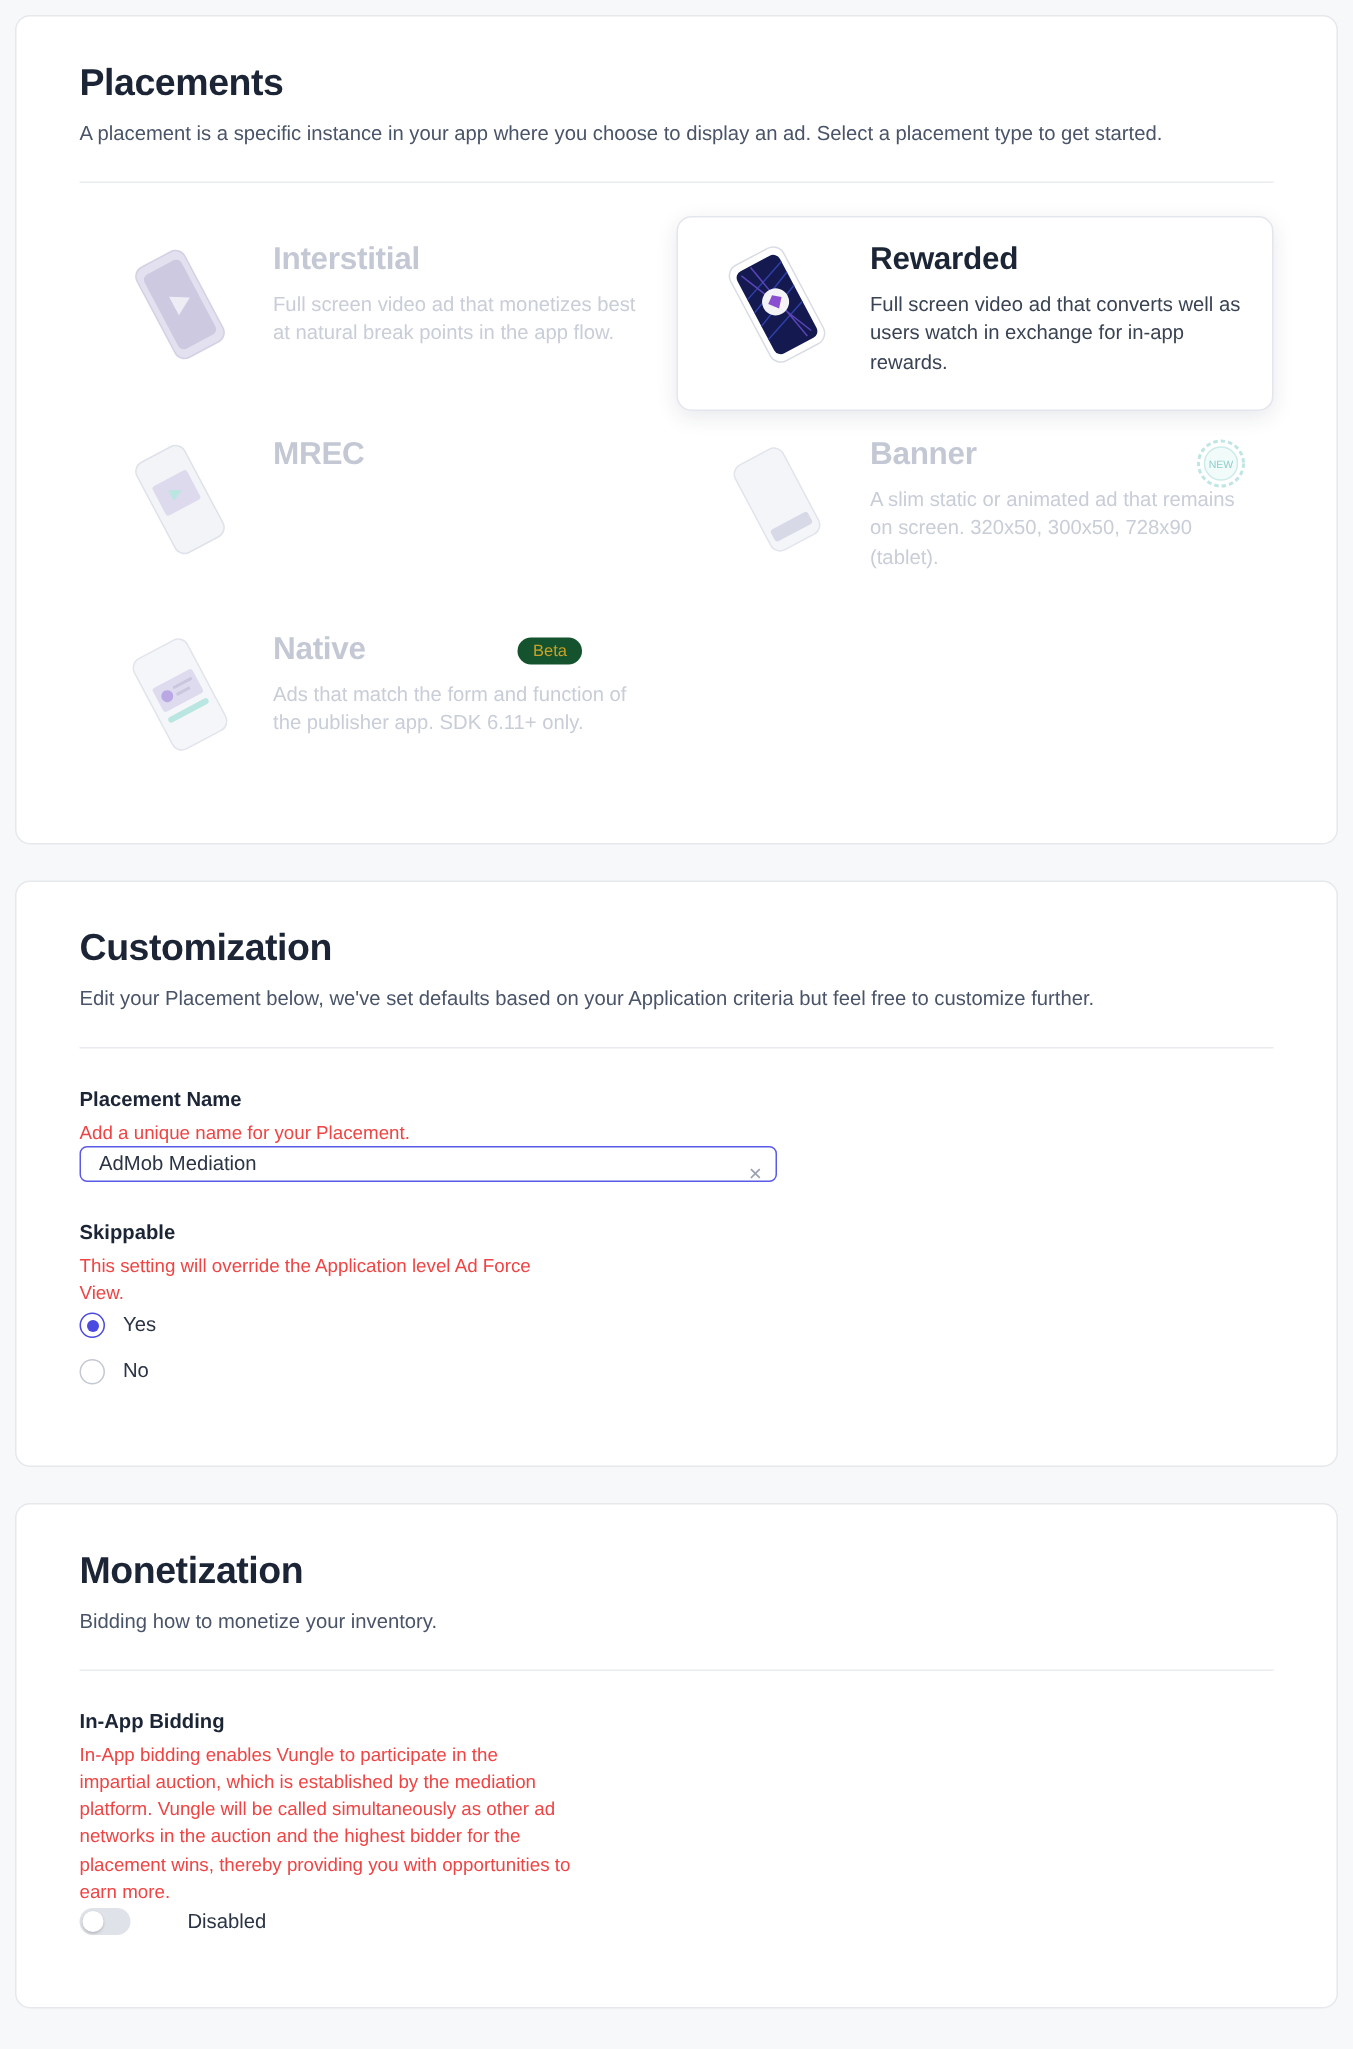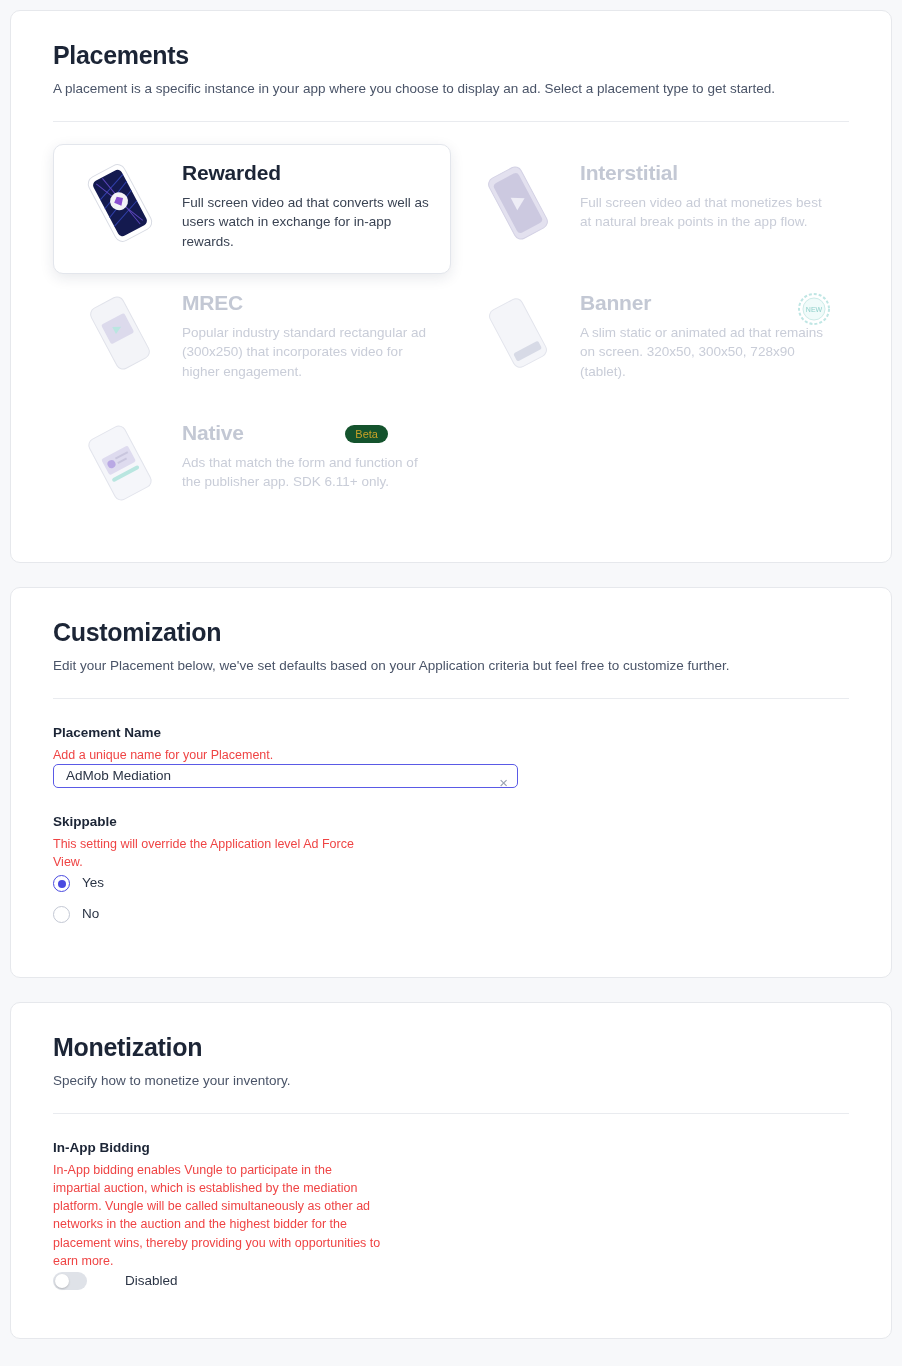--- a/index.html
+++ b/index.html
@@ -213,20 +213,36 @@
 <div class="page">
 
   <section class="card">
     <div class="card-inner">
       <h1 class="section-title">Placements</h1>
       <p class="section-sub">A placement is a specific instance in your app where you choose to display an ad. Select a placement type to get started.</p>
       <div class="divider"></div>
 
       <div class="placement-grid">
 
+        <div class="placement disabled">
+          <div class="thumb">
+            <svg width="96" height="84" viewBox="0 0 96 84">
+              <g transform="rotate(-28 48 42)">
+                <rect x="30" y="8" width="36" height="68" rx="7" fill="#e3e1ef" stroke="#d3d1e4" stroke-width="1"></rect>
+                <rect x="34" y="14" width="28" height="56" rx="4" fill="#ccc9e0"></rect>
+                <polygon points="44,34 56,41 44,48" fill="#eeedf6"></polygon>
+              </g>
+            </svg>
+          </div>
+          <div>
+            <div class="ptitle">Interstitial</div>
+            <div class="pdesc">Full screen video ad that monetizes best at natural break points in the app flow.</div>
+          </div>
+        </div>
+
         <div class="placement selected">
           <div class="thumb">
             <svg width="96" height="84" viewBox="0 0 96 84">
               <g transform="rotate(-28 48 42)">
                 <rect x="28" y="6" width="40" height="72" rx="8" fill="#ffffff" stroke="#d9dce4" stroke-width="1"></rect>
                 <rect x="32" y="11" width="32" height="62" rx="5" fill="#141a4f"></rect>
                 <path d="M32 30 L64 18 M32 40 L64 26 M32 50 L64 36 M32 60 L64 48" stroke="#2f3fa8" stroke-width="1" fill="none"></path>
                 <path d="M36 14 L60 68 M44 12 L56 70" stroke="#5a44b8" stroke-width="1" fill="none"></path>
                 <circle cx="48" cy="40" r="9" fill="#ffffff" opacity="0.95"></circle>
                 <path d="M43 39 l5 -4 l5 4 l-5 6 z" fill="#8a4fd0"></path>
@@ -236,45 +252,28 @@
           <div>
             <div class="ptitle">Rewarded</div>
             <div class="pdesc">Full screen video ad that converts well as users watch in exchange for in-app rewards.</div>
           </div>
         </div>
 
         <div class="placement disabled">
           <div class="thumb">
             <svg width="96" height="84" viewBox="0 0 96 84">
               <g transform="rotate(-28 48 42)">
-                <rect x="30" y="8" width="36" height="68" rx="7" fill="#e3e1ef" stroke="#d3d1e4" stroke-width="1"></rect>
-                <rect x="34" y="14" width="28" height="56" rx="4" fill="#ccc9e0"></rect>
-                <polygon points="44,34 56,41 44,48" fill="#eeedf6"></polygon>
-              </g>
-            </svg>
-          </div>
-          <div>
-            <div class="ptitle">Interstitial</div>
-            <div class="pdesc">Full screen video ad that monetizes best at natural break points in the app flow.</div>
-          </div>
-        </div>
-
-        <div class="placement disabled">
-          <div class="thumb">
-            <svg width="96" height="84" viewBox="0 0 96 84">
-              <g transform="rotate(-28 48 42)">
                 <rect x="30" y="8" width="36" height="68" rx="7" fill="#f3f4f8" stroke="#e0e2ea" stroke-width="1"></rect>
                 <rect x="35" y="26" width="26" height="22" rx="2" fill="#dcdaec"></rect>
                 <polygon points="44,33 52,37 44,41" fill="#b9e6e0"></polygon>
               </g>
             </svg>
           </div>
           <div>
             <div class="ptitle">MREC</div>
-            <div class="pdesc">Popular industry standard rectangular ad (300x250) that incorporates video for higher engagement.</div>
           </div>
         </div>
 
         <div class="placement disabled">
           <div class="thumb">
             <svg width="96" height="84" viewBox="0 0 96 84">
               <g transform="rotate(-28 48 42)">
                 <rect x="30" y="10" width="36" height="64" rx="7" fill="#f4f5f9" stroke="#e2e4ec" stroke-width="1"></rect>
                 <rect x="34" y="58" width="28" height="9" rx="2" fill="#d7dae6"></rect>
               </g>
@@ -351,21 +350,21 @@
         </div>
       </div>
 
       <div style="height:26px"></div>
     </div>
   </section>
 
   <section class="card">
     <div class="card-inner">
       <h1 class="section-title">Monetization</h1>
-      <p class="section-sub">Specify how to monetize your inventory.</p>
+      <p class="section-sub">Bidding how to monetize your inventory.</p>
       <div class="divider"></div>
 
       <div class="form-row">
         <div class="form-label-col">
           <div class="form-label">In-App Bidding</div>
           <div class="form-help">In-App bidding enables Vungle to participate in the impartial auction, which is established by the mediation platform. Vungle will be called simultaneously as other ad networks in the auction and the highest bidder for the placement wins, thereby providing you with opportunities to earn more.</div>
         </div>
         <div class="toggle-row">
           <span class="toggle">
             <span class="knob"></span>

